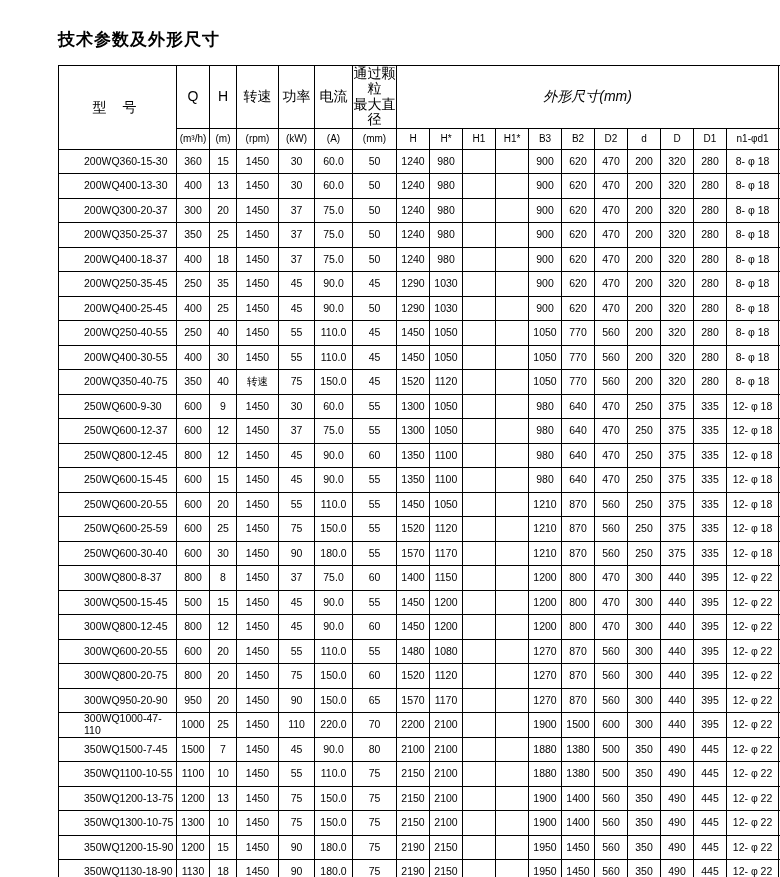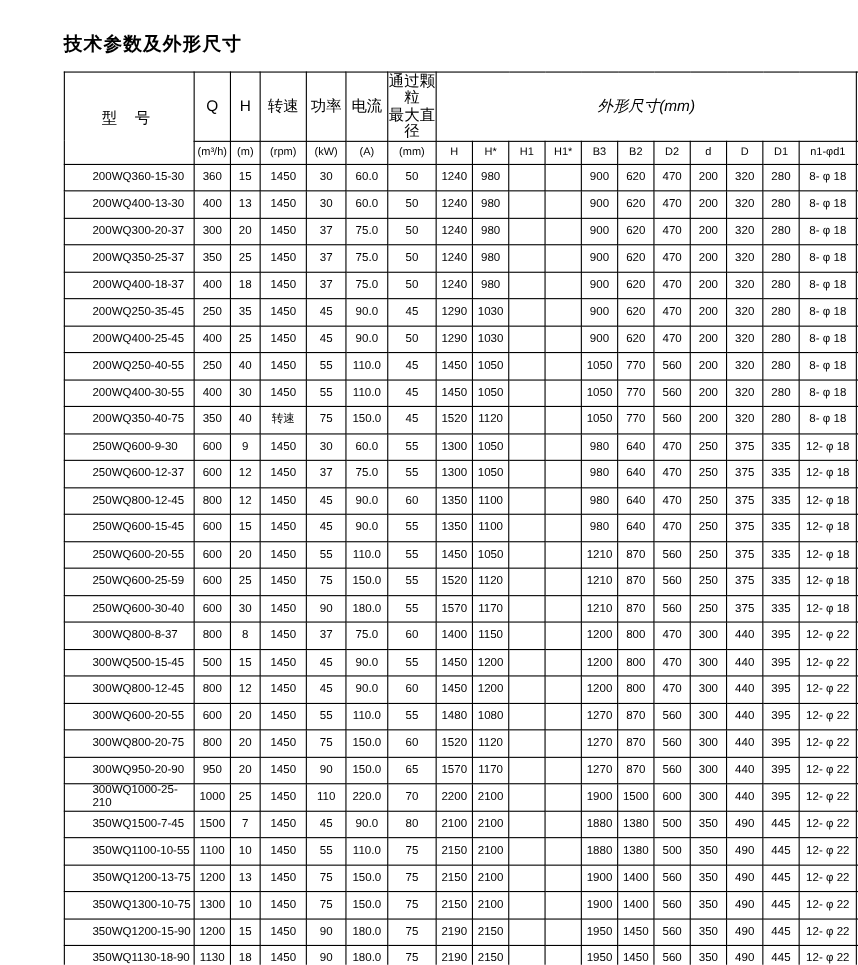--- a/index.html
+++ b/index.html
@@ -617,21 +617,21 @@
           <td>1270</td>
           <td>870</td>
           <td>560</td>
           <td>300</td>
           <td>440</td>
           <td>395</td>
           <td>12- φ 22</td>
           <td>1300</td>
         </tr>
         <tr>
-          <td class="model-cell">300WQ1000-25-210</td>
+          <td class="model-cell">300WQ1000-47-110</td>
           <td>1000</td>
           <td>25</td>
           <td>1450</td>
           <td>110</td>
           <td>220.0</td>
           <td>70</td>
           <td>2200</td>
           <td>2100</td>
           <td></td>
           <td></td>

